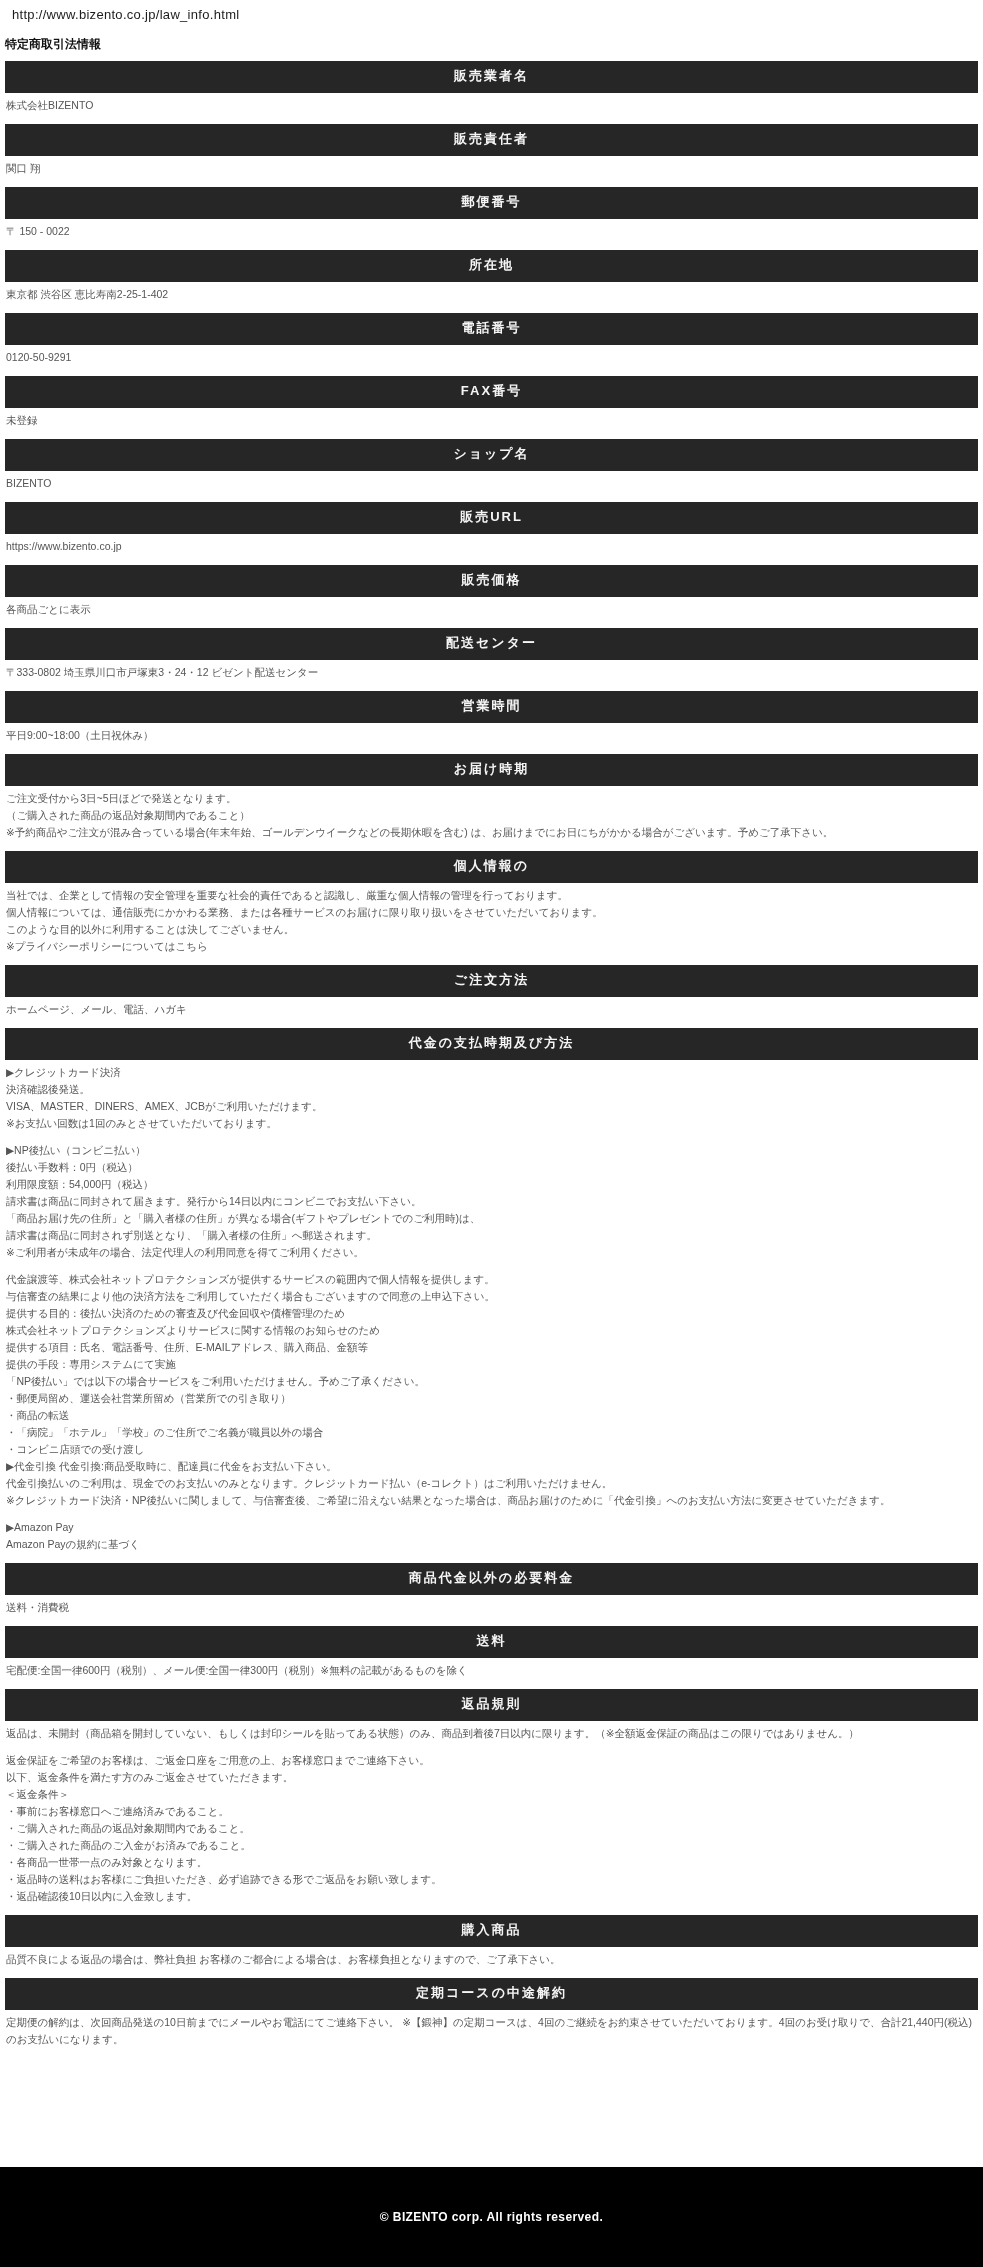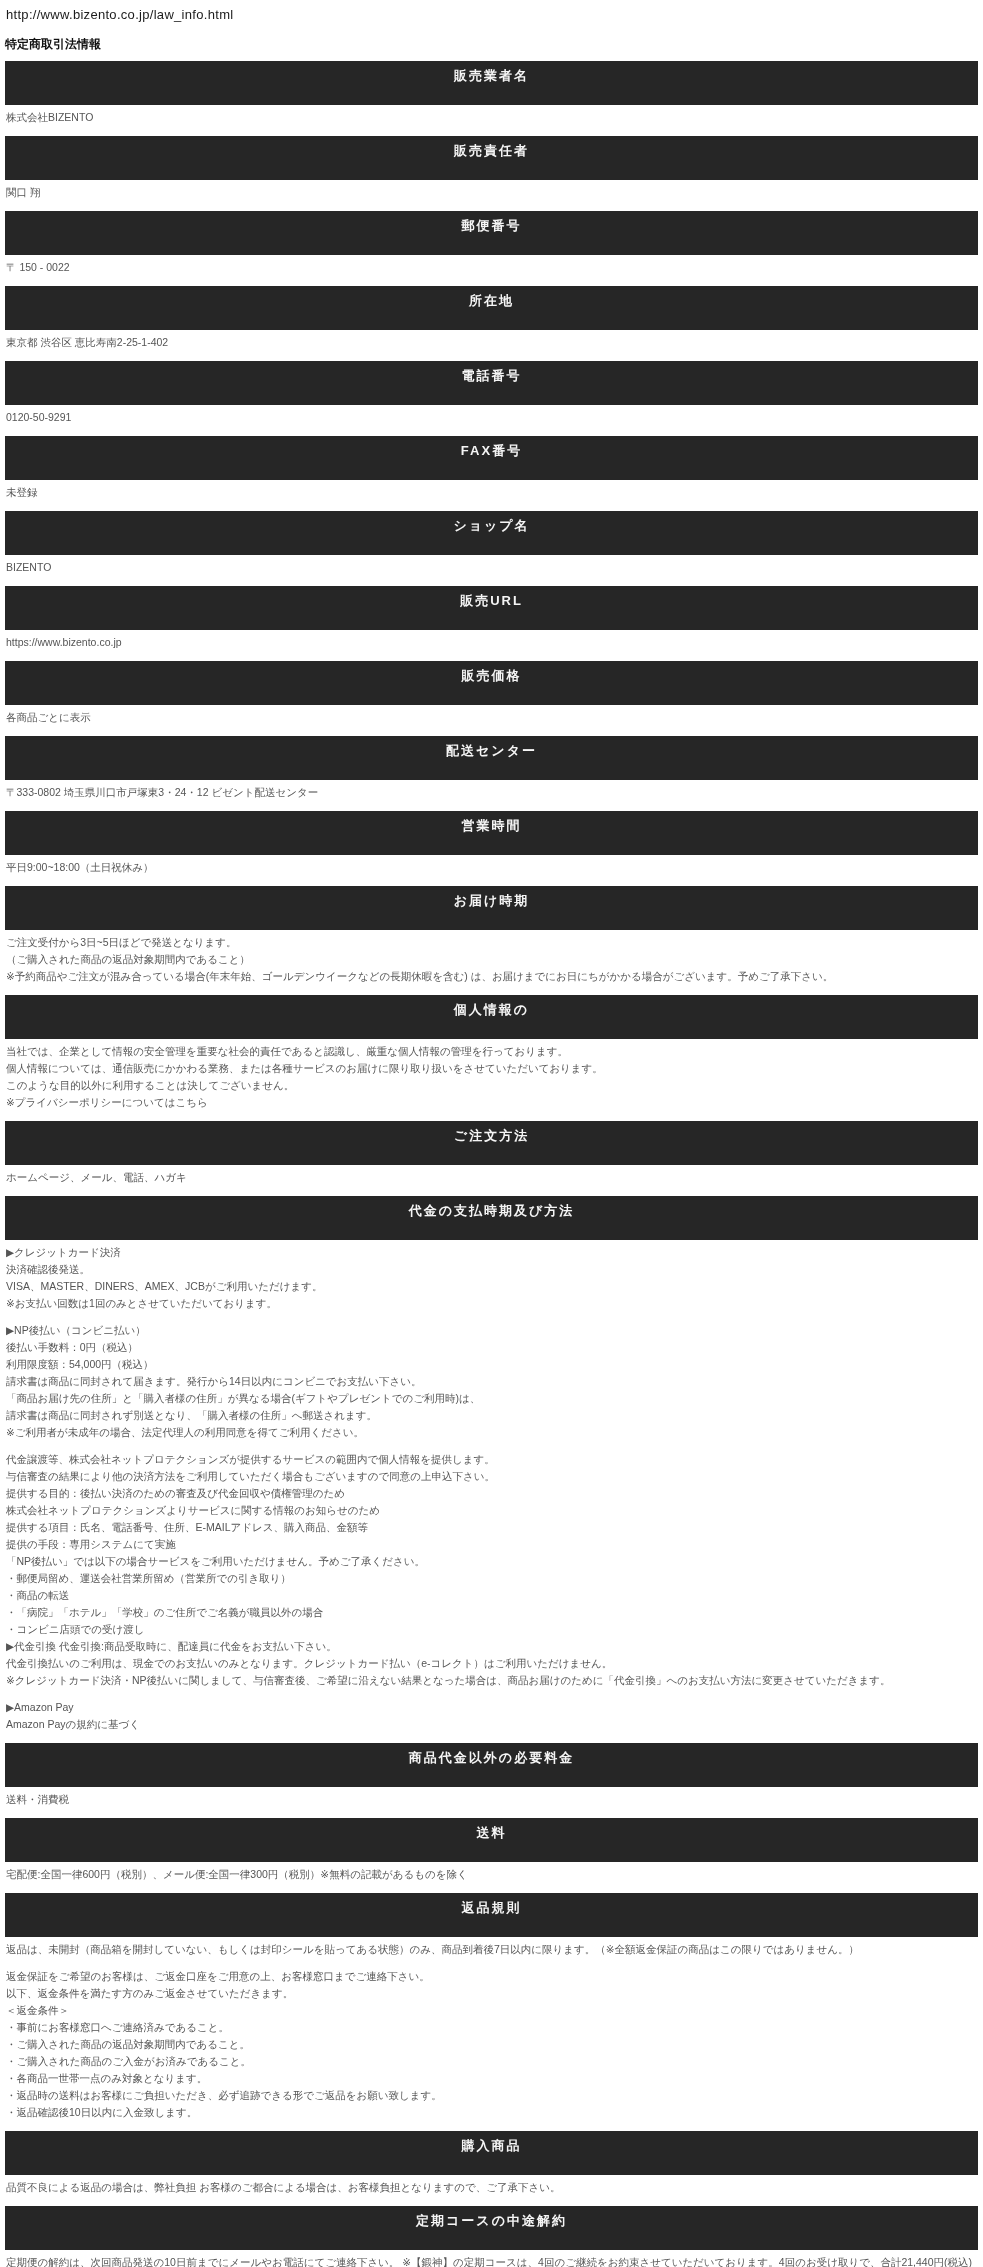--- a/index.html
+++ b/index.html
@@ -8,38 +8,38 @@
     width: 983px;
     min-height: 2267px;
     margin: 0 auto;
     font-family: "Liberation Sans", "DejaVu Sans", sans-serif;
     color: #555555;
     position: relative;
   }
   .url-line {
     font-size: 13px;
     color: #1c1c1c;
-    padding: 7px 4px 0 6px;
+    padding: 7px 4px 0 12px;
     letter-spacing: 0.3px;
   }
   .page-title {
     font-size: 12px;
     font-weight: bold;
     color: #111111;
     padding: 14px 5px 8px 5px;
   }
   .bar {
     background: #262626;
     color: #f5f5f5;
     text-align: center;
     font-size: 13px;
     font-weight: bold;
     letter-spacing: 2px;
     margin: 0 5px;
-    height: 44px;
+    height: 32px;
     line-height: 30px;
     overflow: hidden;
   }
   .content {
     padding: 4px 8px 10px 6px;
     font-size: 10.5px;
     color: #555555;
   }
   .line {
     line-height: 17px;

